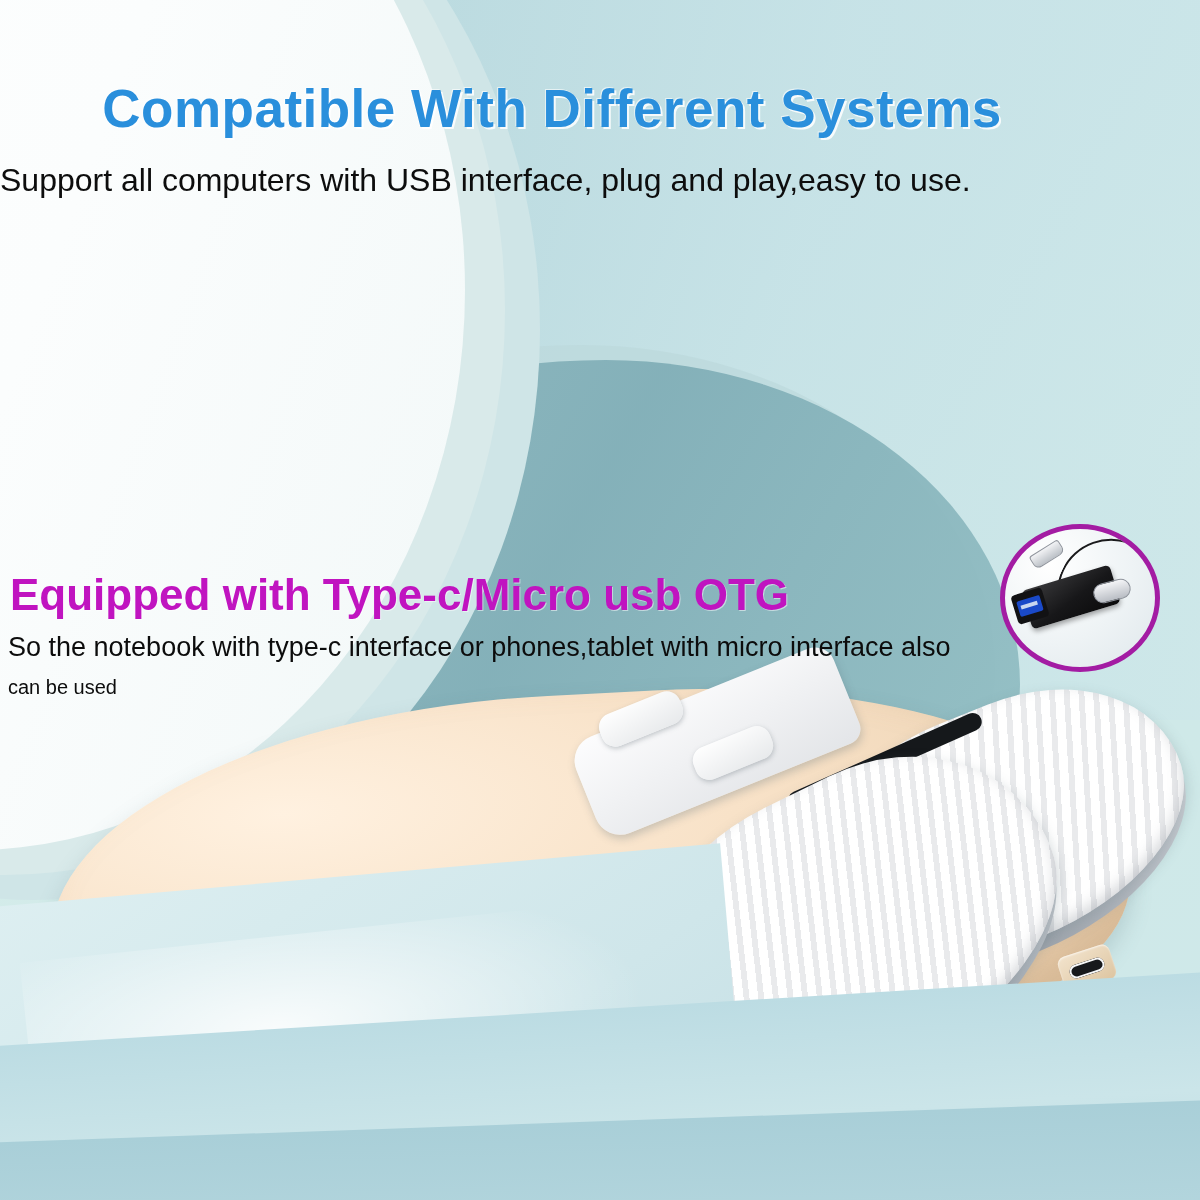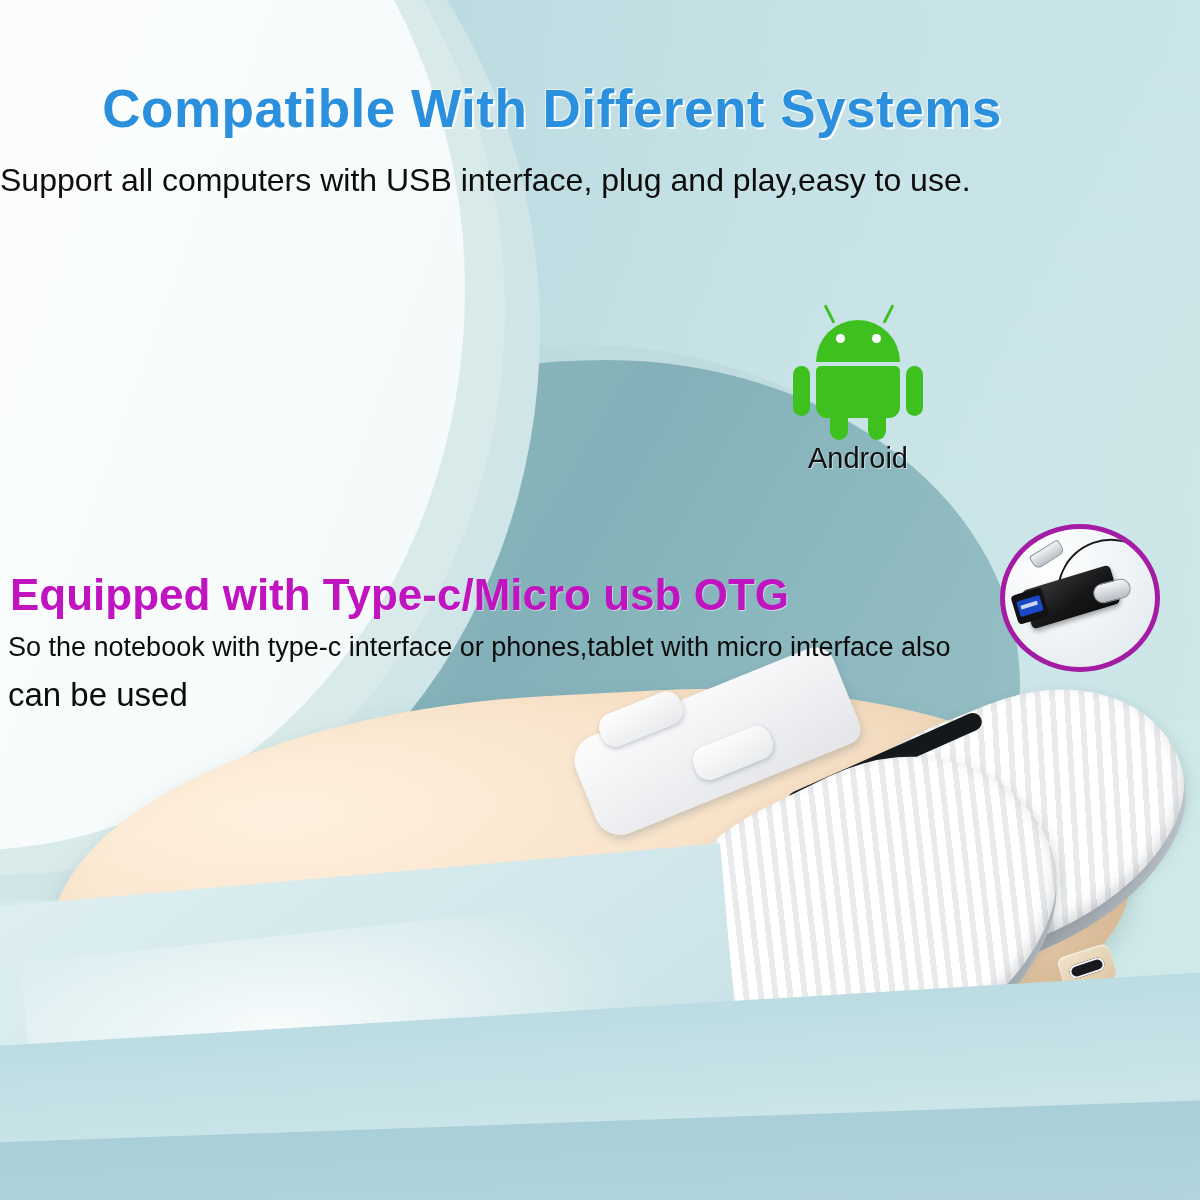--- a/index.html
+++ b/index.html
@@ -182,21 +182,21 @@
   .otg-title{
     position:absolute; left:10px; top:570px; font-size:44px; font-weight:bold;
     color:#c014c0; white-space:nowrap;
     text-shadow:1px 1px 0 rgba(255,255,255,.5);
     text-align:center;
   }
   .otg-line1{
     position:absolute; left:8px; top:632px; font-size:27px; color:#0c0c0c; white-space:nowrap;
   }
   .otg-line2{
-    position:absolute; left:8px; top:676px; font-size:33px; color:#0c0c0c; white-space:nowrap;
+    position:absolute; left:8px; top:676px; font-size:20px; color:#0c0c0c; white-space:nowrap;
   }
 
   .otg-circle{
     position:absolute; left:1000px; top:524px; width:160px; height:148px;
     border-radius:50%; border:5px solid #a31ca3;
     background:radial-gradient(ellipse at 30% 25%, #ffffff 0%, #eef3f5 55%, #dfe7eb 100%);
     overflow:hidden;
   }
   .otg-circle .adapter{
     position:absolute; left:20px; top:48px; width:92px; height:40px;
@@ -339,35 +339,20 @@
   <div class="bg-ellipse-inner"></div>
 
   <div class="headline">Compatible With Different Systems</div>
   <div class="subhead">Support all computers with USB interface, plug and play,easy to use.</div>
 
   <div class="os-row">
 
 
 
 
-    <div class="os-item and">
-      <div class="droid">
-        <div class="ant l"></div>
-        <div class="ant r"></div>
-        <div class="head"></div>
-        <div class="heye l"></div>
-        <div class="heye r"></div>
-        <div class="body"></div>
-        <div class="arm l"></div>
-        <div class="arm r"></div>
-        <div class="leg l"></div>
-        <div class="leg r"></div>
-      </div>
-      <div class="os-label">Android</div>
-    </div>
 
   </div>
 
   <div class="mouse">
     <div class="mouse-shadow"></div>
     <div class="mouse-body"></div>
     <div class="mouse-seam"></div>
 
     <div class="panel-rim rim-right"></div>
     <div class="panel panel-right"></div>

